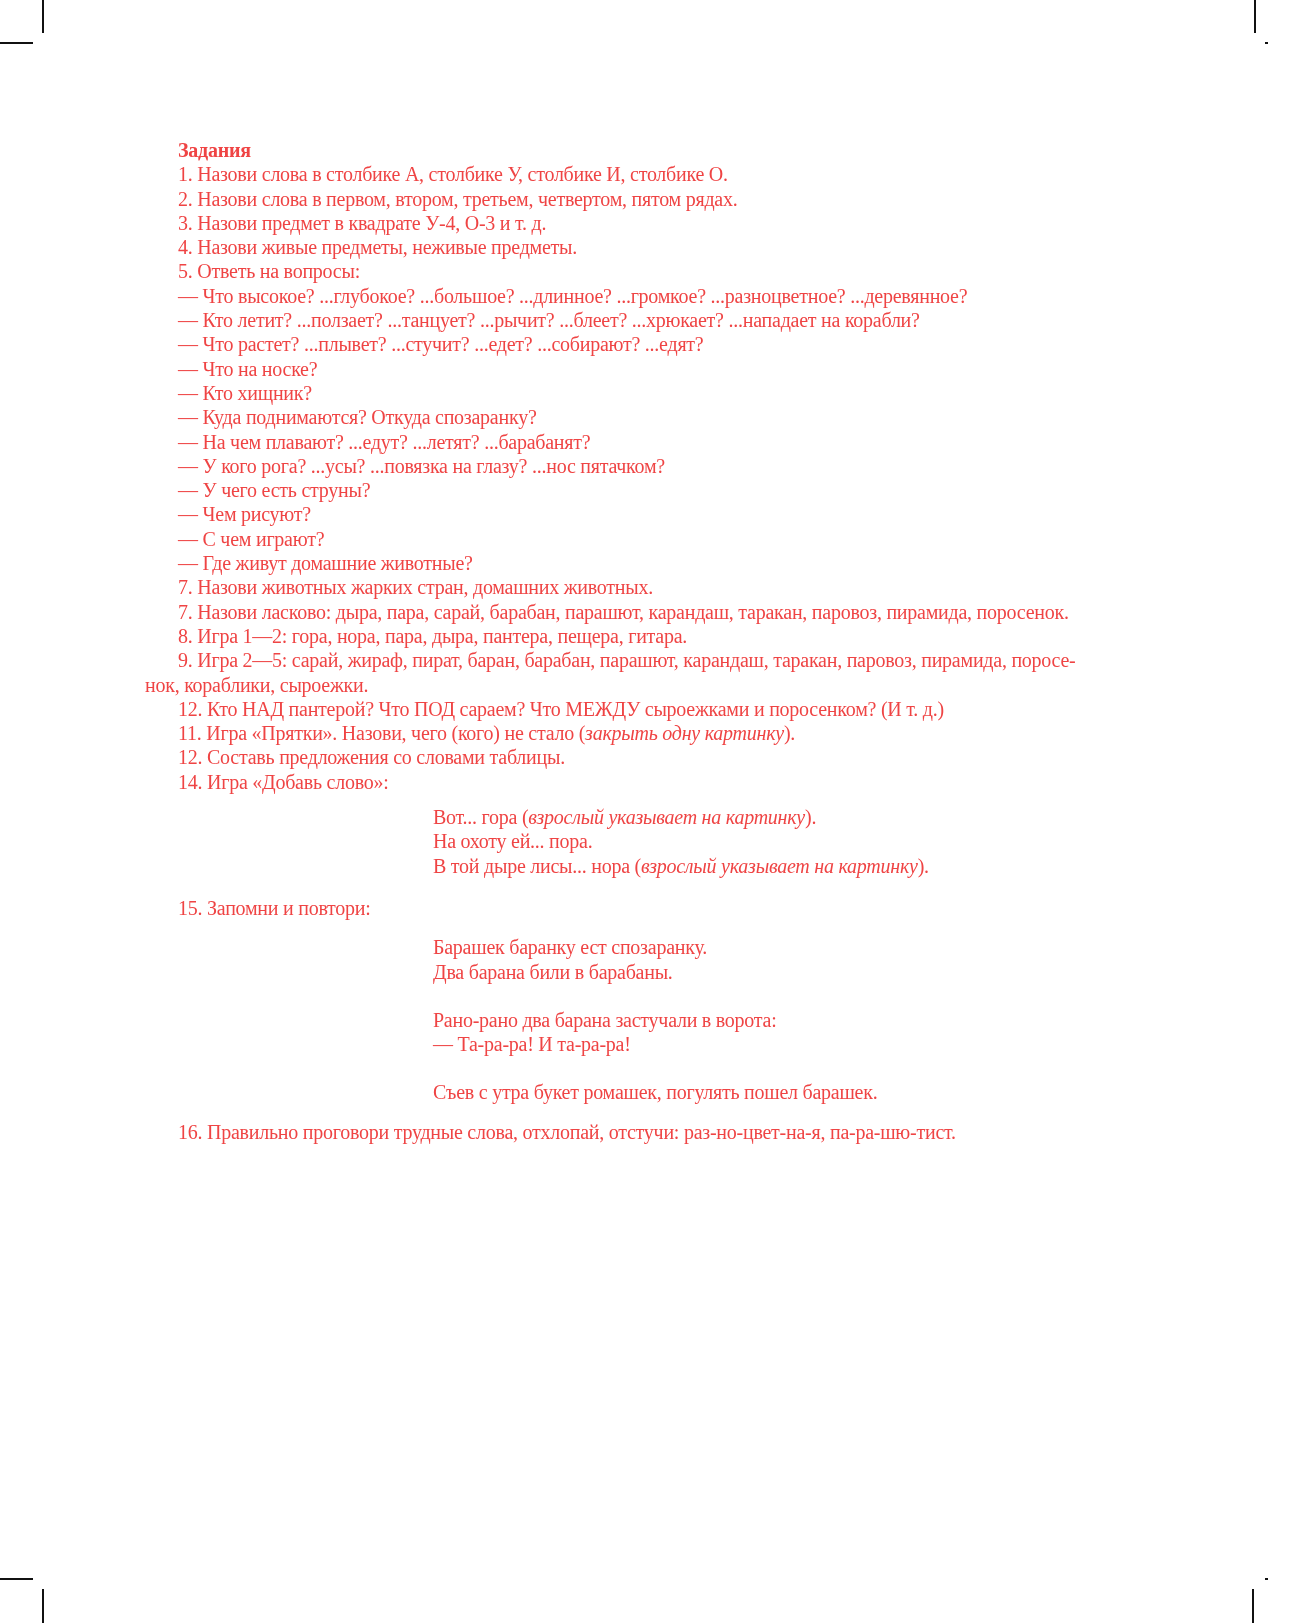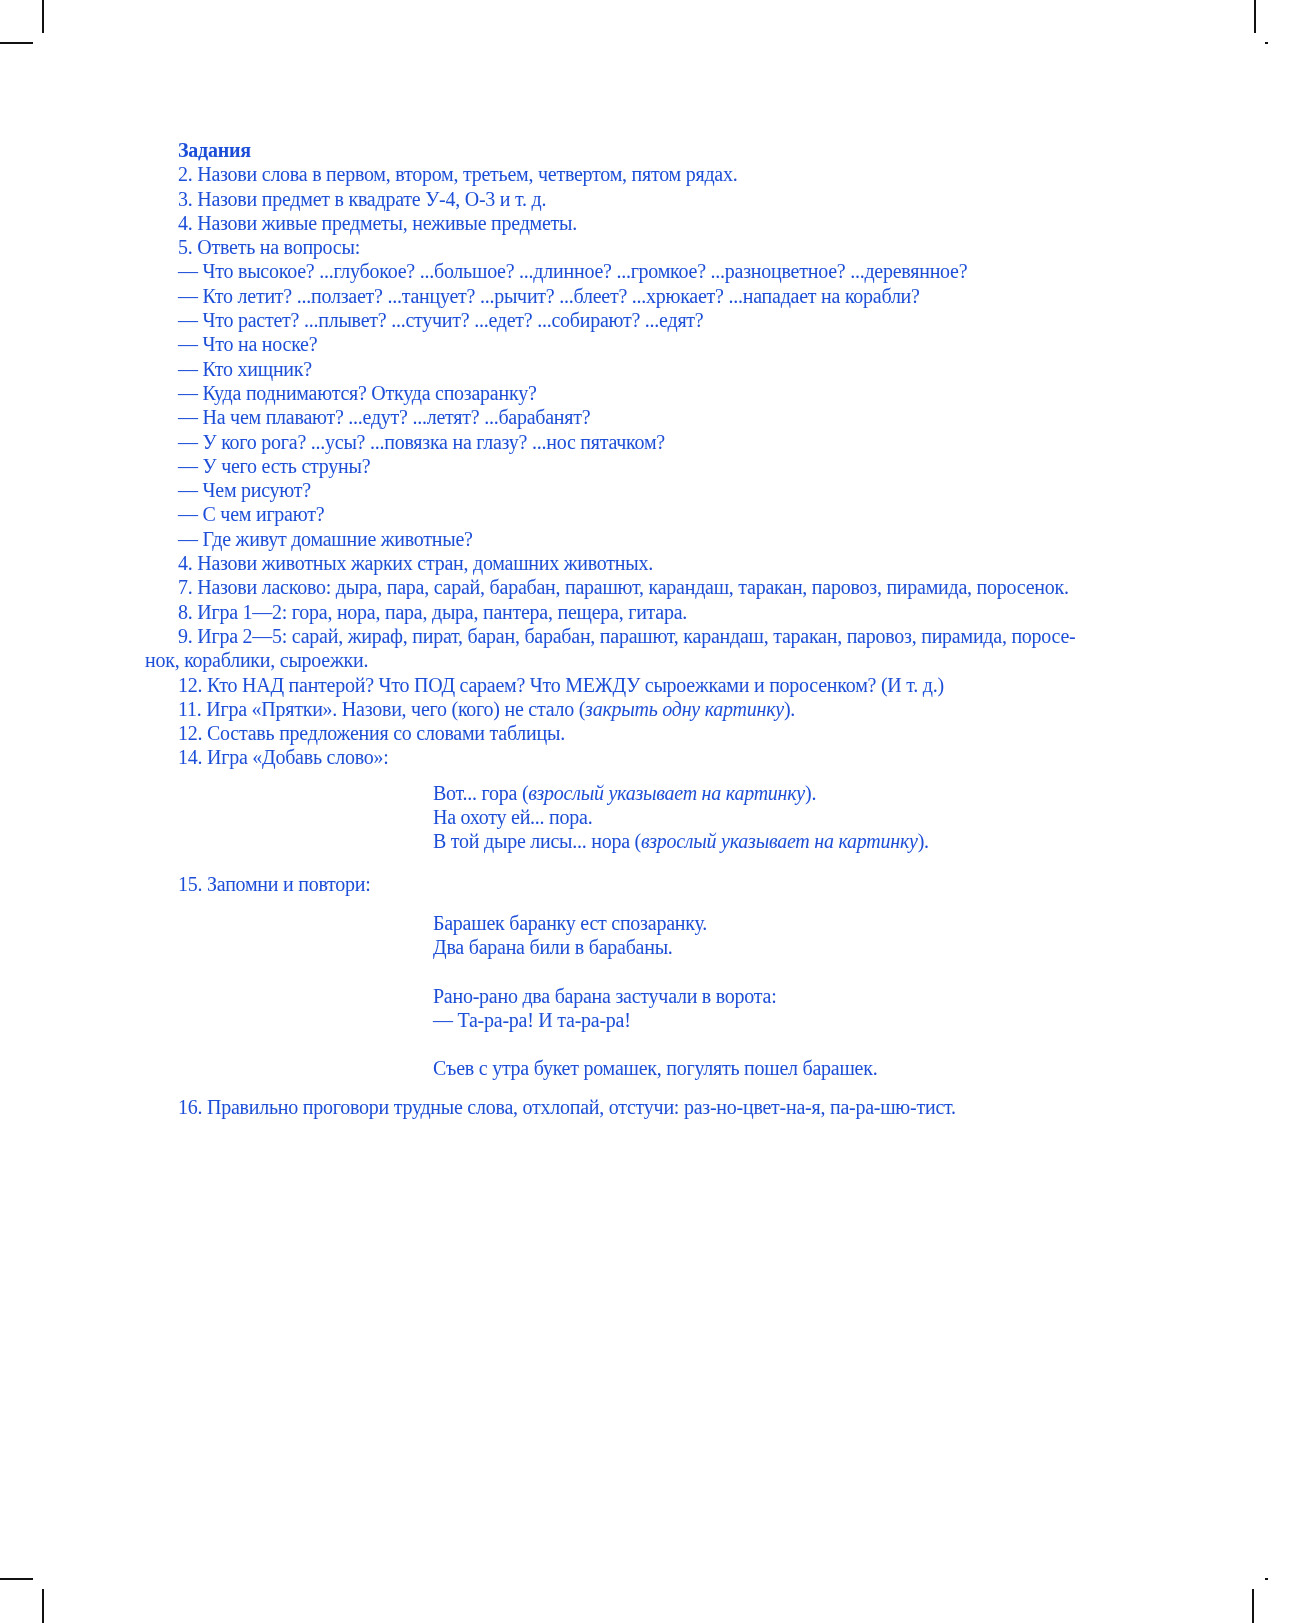--- a/index.html
+++ b/index.html
@@ -7,21 +7,21 @@
     padding: 0;
     background: #ffffff;
   }
   .page {
     position: relative;
     width: 1268px;
     height: 1623px;
     background: #ffffff;
     overflow: hidden;
     font-family: "Liberation Serif", "DejaVu Serif", serif;
-    color: #1d4ed8;
+    color: #ef4444;
   }
   .text-block {
     position: absolute;
     left: 145px;
     top: 138px;
     width: 1000px;
     font-size: 20px;
     line-height: 24.3px;
     letter-spacing: -0.25px;
   }
@@ -59,37 +59,38 @@
   <div class="crop-mark" style="left:1254px; top:0; width:2px; height:33px;"></div>
   <div class="crop-mark" style="left:1265px; top:42px; width:33px; height:2px;"></div>
   <div class="crop-mark" style="left:0; top:1578px; width:33px; height:2px;"></div>
   <div class="crop-mark" style="left:42px; top:1589px; width:2px; height:34px;"></div>
   <div class="crop-mark" style="left:1265px; top:1578px; width:33px; height:2px;"></div>
   <div class="crop-mark" style="left:1252px; top:1589px; width:2px; height:34px;"></div>
 
   <div class="text-block" id="text-block">
       <div class="block" style="margin-top: 0px;">
         <div class="line heading"><strong>Задания</strong></div>
+        <div class="line item"><span>1. Назови слова в столбике А, столбике У, столбике И, столбике О.</span></div>
         <div class="line item"><span>2. Назови слова в первом, втором, третьем, четвертом, пятом рядах.</span></div>
         <div class="line item"><span>3. Назови предмет в квадрате У-4, О-3 и т. д.</span></div>
         <div class="line item"><span>4. Назови живые предметы, неживые предметы.</span></div>
         <div class="line item"><span>5. Ответь на вопросы:</span></div>
         <div class="line item"><span>— Что высокое? ...глубокое? ...большое? ...длинное? ...громкое? ...разноцветное? ...деревянное?</span></div>
         <div class="line item"><span>— Кто летит? ...ползает? ...танцует? ...рычит? ...блеет? ...хрюкает? ...нападает на корабли?</span></div>
         <div class="line item"><span>— Что растет? ...плывет? ...стучит? ...едет? ...собирают? ...едят?</span></div>
         <div class="line item"><span>— Что на носке?</span></div>
         <div class="line item"><span>— Кто хищник?</span></div>
         <div class="line item"><span>— Куда поднимаются? Откуда спозаранку?</span></div>
         <div class="line item"><span>— На чем плавают? ...едут? ...летят? ...барабанят?</span></div>
         <div class="line item"><span>— У кого рога? ...усы? ...повязка на глазу? ...нос пятачком?</span></div>
         <div class="line item"><span>— У чего есть струны?</span></div>
         <div class="line item"><span>— Чем рисуют?</span></div>
         <div class="line item"><span>— С чем играют?</span></div>
         <div class="line item"><span>— Где живут домашние животные?</span></div>
-        <div class="line item"><span>4. Назови животных жарких стран, домашних животных.</span></div>
+        <div class="line item"><span>7. Назови животных жарких стран, домашних животных.</span></div>
         <div class="line item"><span>7. Назови ласково: дыра, пара, сарай, барабан, парашют, карандаш, таракан, паровоз, пирамида, поросенок.</span></div>
         <div class="line item"><span>8. Игра 1—2: гора, нора, пара, дыра, пантера, пещера, гитара.</span></div>
         <div class="line item"><span>9. Игра 2—5: сарай, жираф, пират, баран, барабан, парашют, карандаш, таракан, паровоз, пирамида, поросе-</span></div>
         <div class="line flush"><span>нок, кораблики, сыроежки.</span></div>
         <div class="line item"><span>12. Кто НАД пантерой? Что ПОД сараем? Что МЕЖДУ сыроежками и поросенком? (И т. д.)</span></div>
         <div class="line item"><span>11. Игра «Прятки». Назови, чего (кого) не стало (</span><em>закрыть одну картинку</em><span>).</span></div>
         <div class="line item"><span>12. Составь предложения со словами таблицы.</span></div>
         <div class="line item"><span>14. Игра «Добавь слово»:</span></div>
       </div>
       <div class="block" style="margin-top: 11px;">

